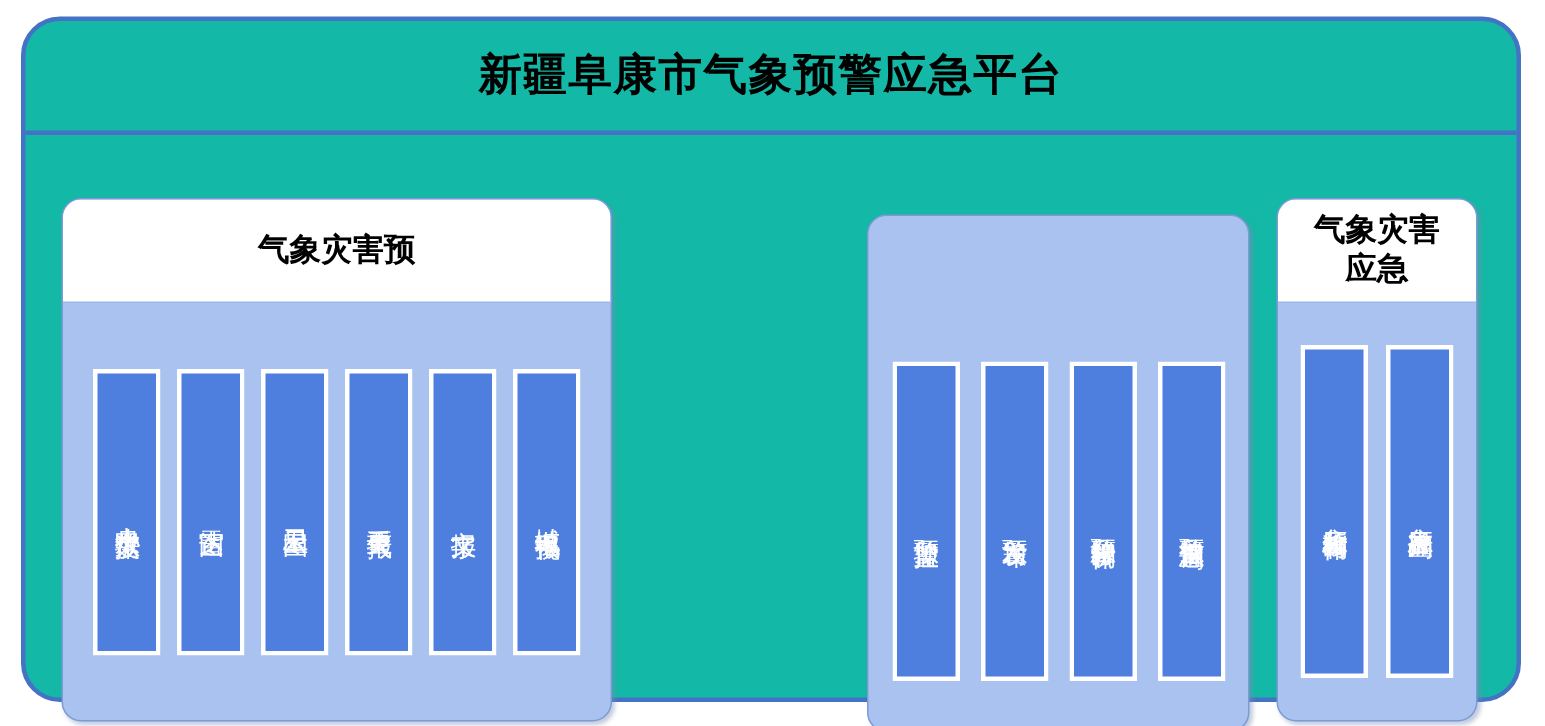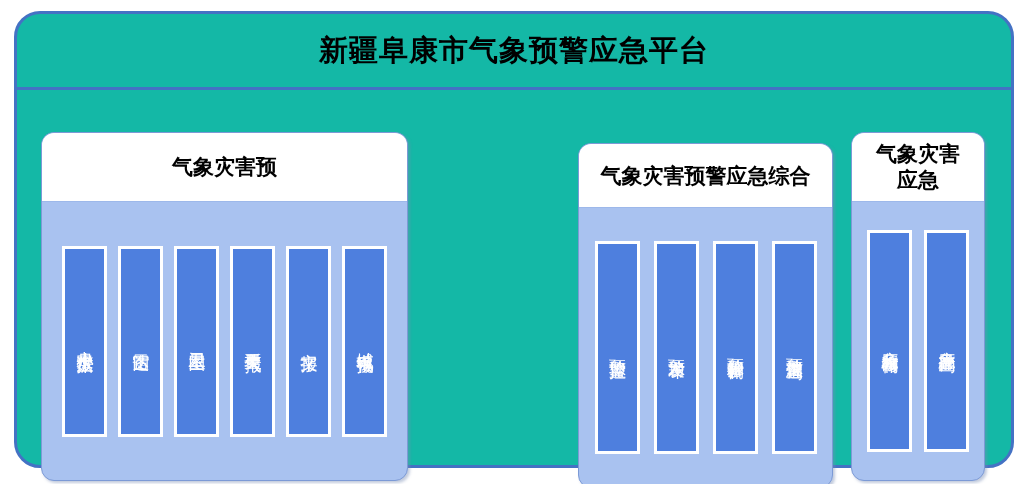--- a/index.html
+++ b/index.html
@@ -171,23 +171,20 @@
           <span class="item-label">文字报</span>
         </div>
         <div class="item-box">
           <span class="item-label">城镇电视报</span>
         </div>
       </div>
     </div>
 
 
     <div class="panel" id="panel-warning-integrated">
-      <div class="panel-header">
-        <div class="panel-title">气象灾害预警应急综合</div>
-      </div>
       <div class="panel-body">
         <div class="item-box">
           <span class="item-label">预警监控</span>
         </div>
         <div class="item-box">
           <span class="item-label">预警发布</span>
         </div>
         <div class="item-box">
           <span class="item-label">预警分析制作</span>
         </div>

